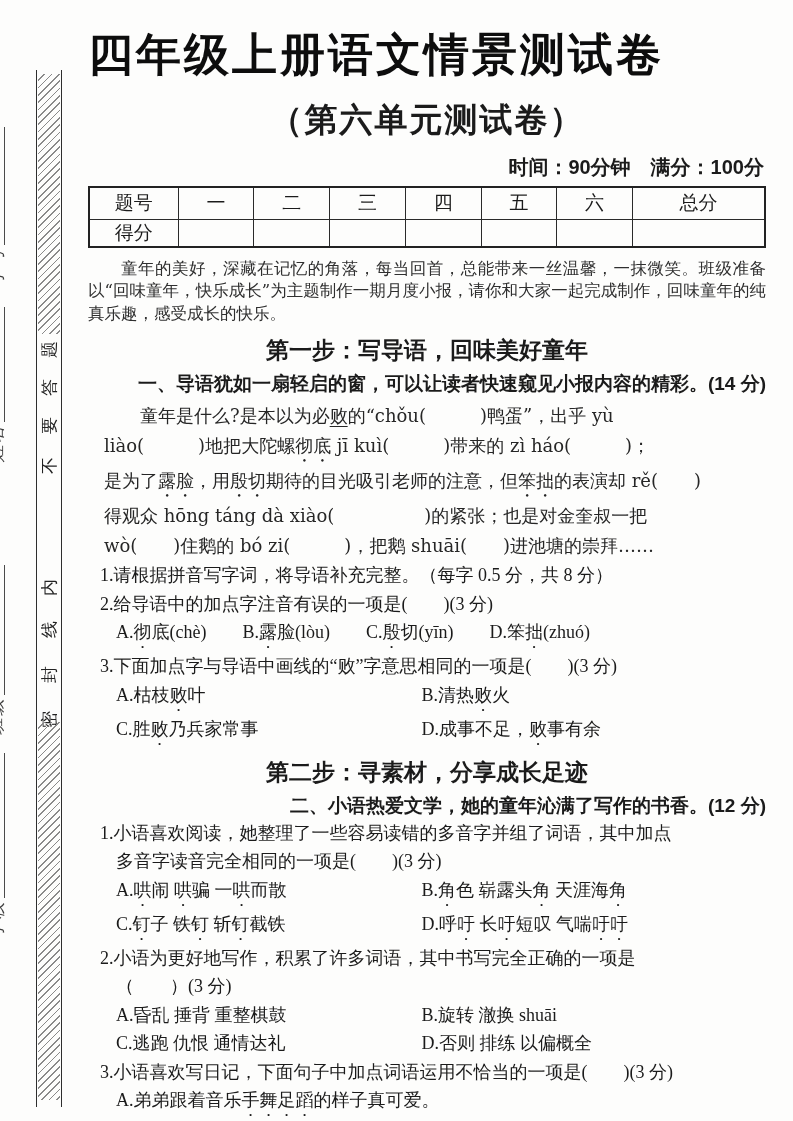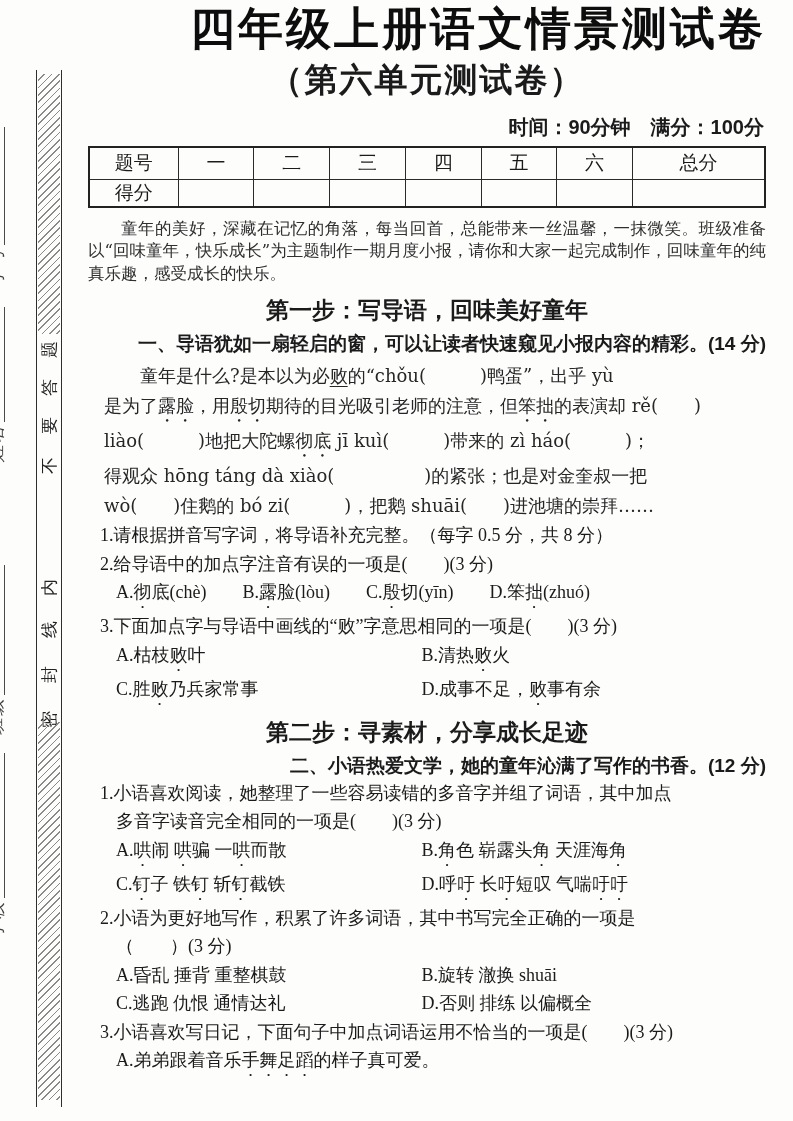--- a/index.html
+++ b/index.html
@@ -48,29 +48,31 @@
     transform:rotate(-90deg);
     font-size:17px;
     color:#222;
     font-family:"Liberation Serif",serif;
   }
 
   
   .main{ position:absolute; left:88px; top:0; width:678px; }
 
   .title{
-    text-align:right;
+    margin-top:26px;
+    text-align:left;
     font-family:"Liberation Sans",sans-serif;
     font-weight:bold;
     font-size:45px;
     line-height:58px;
     letter-spacing:3px;
     color:#0d0d0d;
   }
   .subtitle{
+    margin-top:14px;
     text-align:center;
     font-family:"Liberation Sans",sans-serif;
     font-weight:bold;
     font-size:33px;
     line-height:44px;
     letter-spacing:2px;
   }
   .meta{
     margin-top:14px;
     text-align:right;
@@ -214,22 +216,22 @@
   </tbody>
     </table>
 
   <p class="intro">童年的美好，深藏在记忆的角落，每当回首，总能带来一丝温馨，一抹微笑。班级准备以“回味童年，快乐成长”为主题制作一期月度小报，请你和大家一起完成制作，回味童年的纯真乐趣，感受成长的快乐。</p>
 
   <div class="sec-head">第一步：写导语，回味美好童年</div>
   <div class="q-title">一、导语犹如一扇轻启的窗，可以让读者快速窥见小报内容的精彩。(14 分)</div>
 
   <div class="passage">
     <div class="pl-first"><span>童年是什么?是本以为必</span><span class="em-u">败</span><span>的“chǒu(　　　)鸭蛋”，出乎 yù</span></div>
+    <div><span>liào(　　　)地把大陀螺</span><span class="em-dot">彻底</span><span> jī kuì(　　　)带来的 zì háo(　　　)；</span></div>
     <div><span>是为了</span><span class="em-dot">露脸</span><span>，用</span><span class="em-dot">殷切</span><span>期待的目光吸引老师的注意，但</span><span class="em-dot">笨拙</span><span>的表演却 rě(　　)</span></div>
-    <div><span>liào(　　　)地把大陀螺</span><span class="em-dot">彻底</span><span> jī kuì(　　　)带来的 zì háo(　　　)；</span></div>
     <div><span>得观众 hōng táng dà xiào(　　　　　)的紧张；也是对金奎叔一把</span></div>
     <div><span>wò(　　)住鹅的 bó zi(　　　)，把鹅 shuāi(　　)进池塘的崇拜……</span></div>
   </div>
 
   <div class="qline">1.请根据拼音写字词，将导语补充完整。（每字 0.5 分，共 8 分）</div>
   <div class="qline">2.给导语中的加点字注音有误的一项是(　　)(3 分)</div>
   <div class="opts-line"><span>A.</span><span class="em-dot">彻</span><span>底(chè)　　B.</span><span class="em-dot">露</span><span>脸(lòu)　　C.</span><span class="em-dot">殷</span><span>切(yīn)　　D.笨</span><span class="em-dot">拙</span><span>(zhuó)</span></div>
   <div class="qline">3.下面加点字与导语中画线的“败”字意思相同的一项是(　　)(3 分)</div>
   <div class="opts">
     <span><span>A.枯枝</span><span class="em-dot">败</span><span>叶</span></span>

